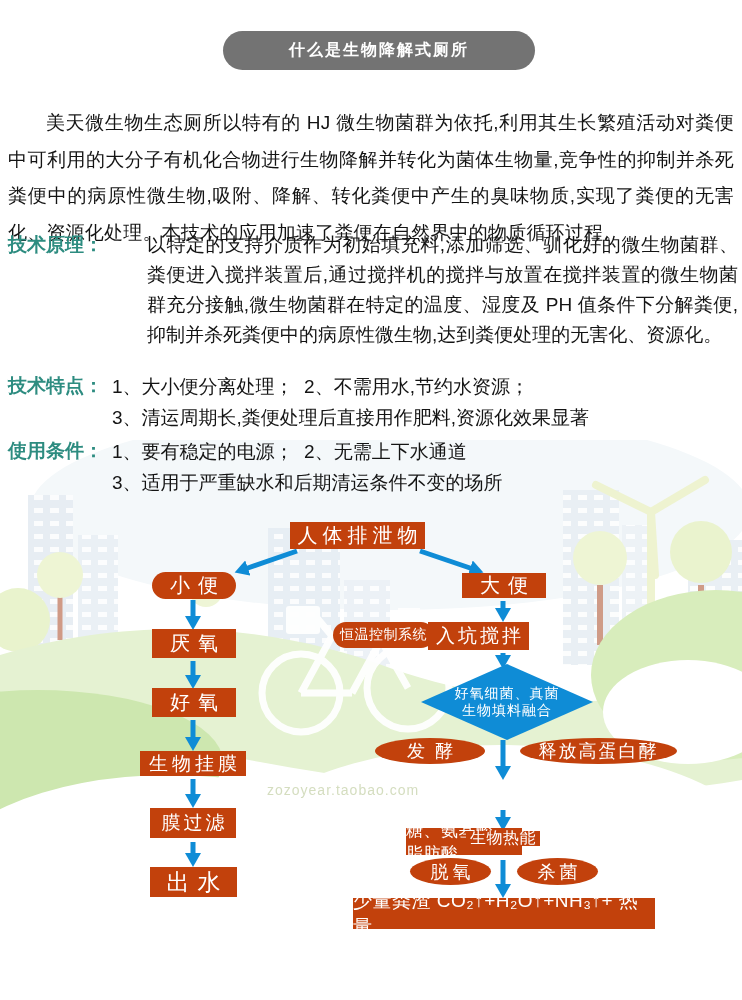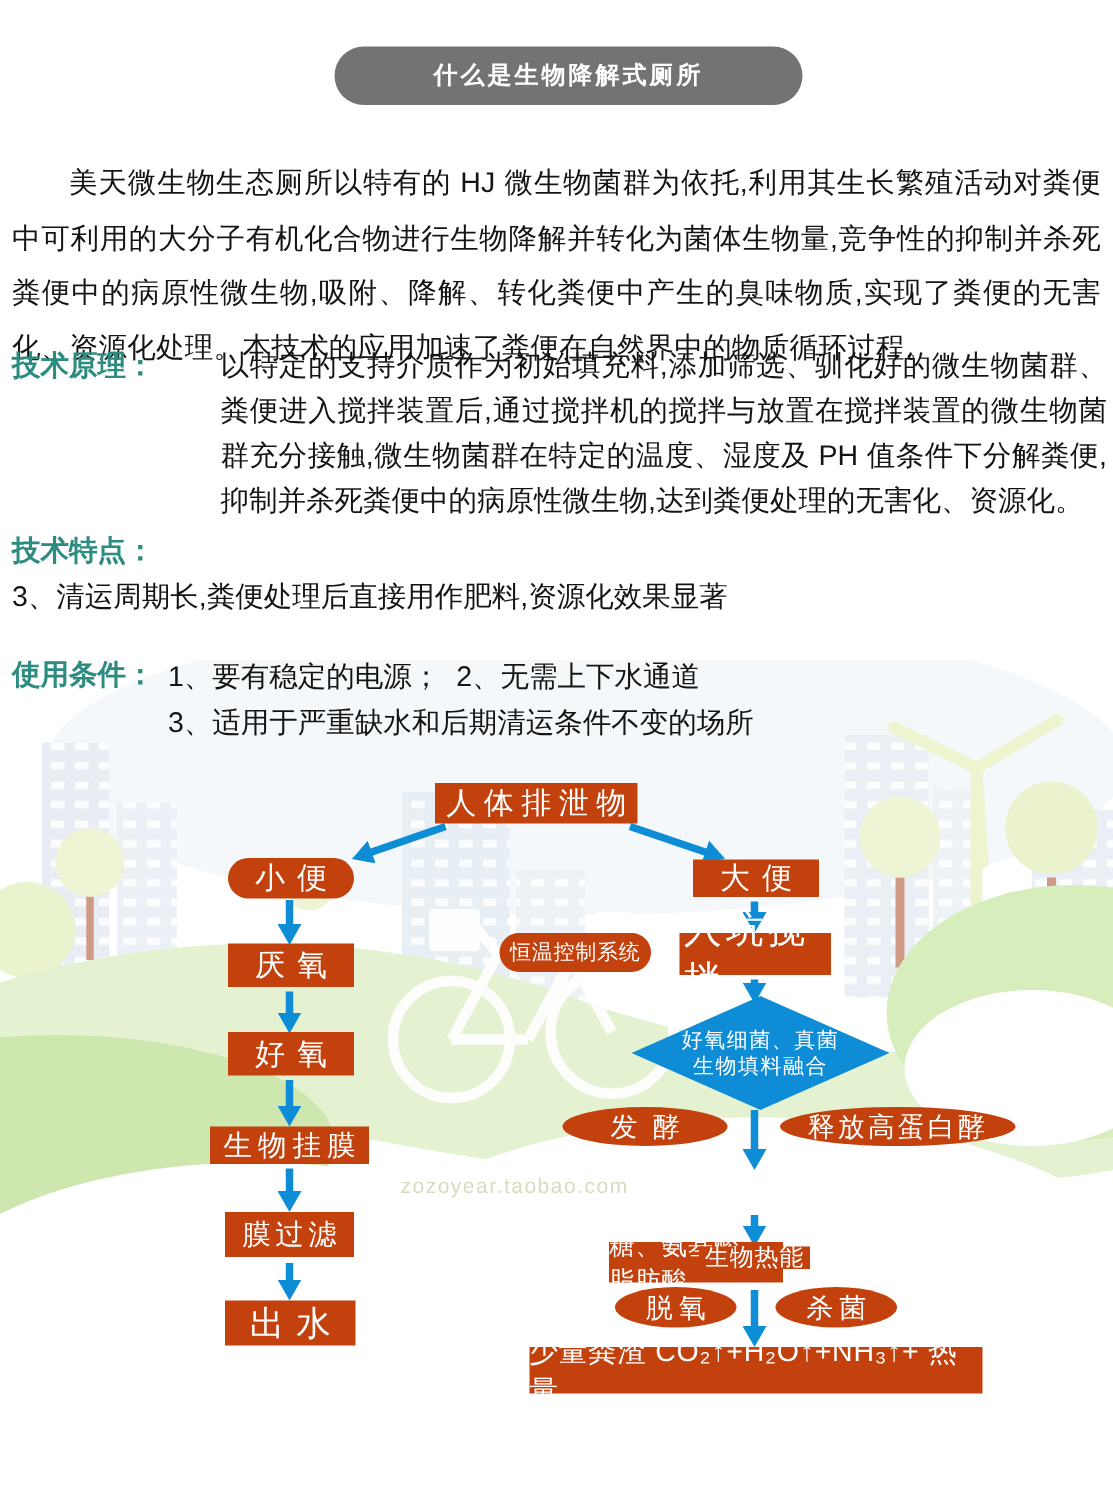--- a/index.html
+++ b/index.html
@@ -13,39 +13,39 @@
 
   
   .intro{position:absolute;left:8px;top:86px;width:726px;font-size:19px;line-height:36.5px;
     color:#141414;text-align:justify;text-indent:2em;letter-spacing:.2px;z-index:3;}
   .section{position:absolute;left:8px;width:730px;display:flex;z-index:3;}
   .sec-label{width:104px;flex:none;color:#2d8c80;font-weight:bold;font-size:19px;line-height:30px;}
   .sec-body{flex:1;font-size:19px;color:#141414;text-align:justify;}
   .sec-par{line-height:30px;}
   .sec-line{line-height:31px;white-space:pre-wrap;}
   .sec-principle{top:230px;gap:35px;}
-  .sec-features{top:353px;flex-direction:column;}
+  .sec-features{top:371px;}
   .sec-conditions{top:436px;}
 
   
   .fn{position:absolute;background:#c2410c;color:#fff;display:flex;align-items:center;
       justify-content:center;z-index:3;box-sizing:border-box;}
   .fe{border-radius:50%;}
   .pill{border-radius:14px;}
   .diamond{position:absolute;left:421px;top:664px;width:172px;height:76px;background:#0f8cd6;
     clip-path:polygon(50% 0,100% 50%,50% 100%,0 50%);display:flex;flex-direction:column;
     align-items:center;justify-content:center;color:#fff;font-size:14px;line-height:17px;
     z-index:3;letter-spacing:1px;}
   .n-human{left:290px;top:522px;width:135px;height:27px;font-size:20px;letter-spacing:5px;padding-left:5px;}
   .n-urine{left:152px;top:572px;width:84px;height:27px;font-size:20px;letter-spacing:8px;padding-left:8px;}
   .n-feces{left:462px;top:573px;width:84px;height:25px;font-size:20px;letter-spacing:8px;padding-left:8px;}
   .n-temp{left:333px;top:622px;width:101px;height:26px;font-size:14px;border-radius:13px;letter-spacing:.5px;}
   .n-anaer{left:152px;top:629px;width:84px;height:29px;font-size:20px;letter-spacing:8px;padding-left:8px;}
   .n-aer{left:152px;top:688px;width:84px;height:29px;font-size:20px;letter-spacing:8px;padding-left:8px;}
-  .n-pit{left:453px;top:622px;width:101px;height:28px;font-size:25px;letter-spacing:3px;padding-left:3px;}
+  .n-pit{left:428px;top:622px;width:101px;height:28px;font-size:19px;letter-spacing:3px;padding-left:3px;}
   .n-biofilm{left:140px;top:751px;width:106px;height:25px;font-size:19px;letter-spacing:4px;padding-left:4px;}
   .n-memf{left:150px;top:808px;width:86px;height:30px;font-size:19px;letter-spacing:3px;padding-left:3px;}
   .n-effl{left:150px;top:867px;width:87px;height:30px;font-size:23px;letter-spacing:8px;padding-left:8px;}
   .n-ferm{left:375px;top:738px;width:110px;height:26px;font-size:18px;letter-spacing:10px;padding-left:10px;}
   .n-prot{left:520px;top:738px;width:157px;height:26px;font-size:18px;letter-spacing:2px;}
   .n-sugar{left:406px;top:781px;width:116px;height:27px;font-size:17px;letter-spacing:.5px;margin-top:47px;}
   .n-heat{left:466px;top:831px;width:74px;height:15px;font-size:16px;letter-spacing:.5px;}
   .n-deoxy{left:410px;top:858px;width:81px;height:27px;font-size:18px;letter-spacing:4px;padding-left:4px;}
   .n-steril{left:517px;top:858px;width:81px;height:27px;font-size:18px;letter-spacing:4px;padding-left:4px;}
   .n-final{left:353px;top:898px;width:302px;height:31px;font-size:19px;letter-spacing:.5px;}
@@ -133,20 +133,21 @@
   <p class="intro">美天微生物生态厕所以特有的 HJ 微生物菌群为依托,利用其生长繁殖活动对粪便中可利用的大分子有机化合物进行生物降解并转化为菌体生物量,竞争性的抑制并杀死粪便中的病原性微生物,吸附、降解、转化粪便中产生的臭味物质,实现了粪便的无害化、资源化处理。本技术的应用加速了粪便在自然界中的物质循环过程。</p>
 
   <div class="section sec-principle">
     <div class="sec-label">技术原理：</div>
     <div class="sec-body sec-par">以特定的支持介质作为初始填充料,添加筛选、驯化好的微生物菌群、粪便进入搅拌装置后,通过搅拌机的搅拌与放置在搅拌装置的微生物菌群充分接触,微生物菌群在特定的温度、湿度及 PH 值条件下分解粪便,抑制并杀死粪便中的病原性微生物,达到粪便处理的无害化、资源化。</div>
   </div>
 
   <div class="section sec-features">
     <div class="sec-label">技术特点：</div>
     <div class="sec-body">
+      <div class="sec-line">1、大小便分离处理；  2、不需用水,节约水资源；</div>
       <div class="sec-line">3、清运周期长,粪便处理后直接用作肥料,资源化效果显著</div>
     </div>
   </div>
 
   <div class="section sec-conditions">
     <div class="sec-label">使用条件：</div>
     <div class="sec-body">
       <div class="sec-line">1、要有稳定的电源；  2、无需上下水通道</div>
       <div class="sec-line">3、适用于严重缺水和后期清运条件不变的场所</div>
     </div>

